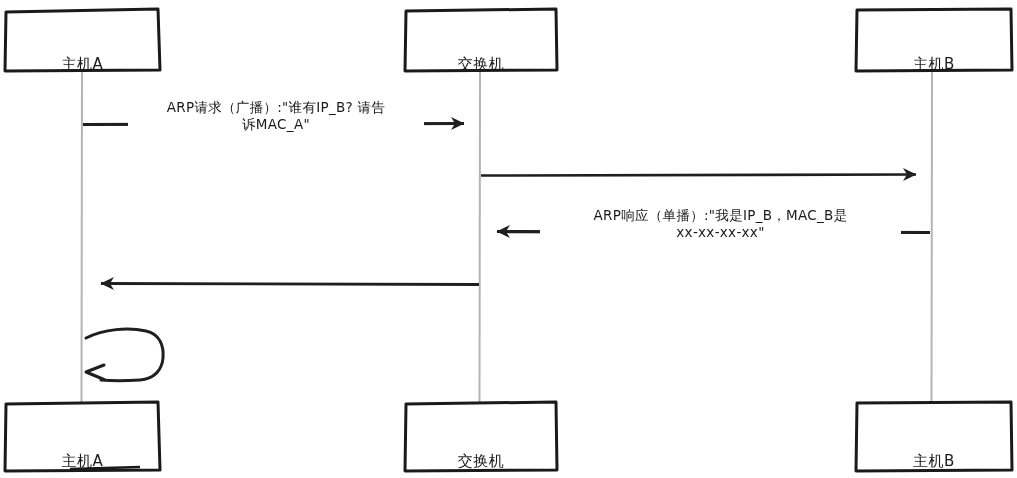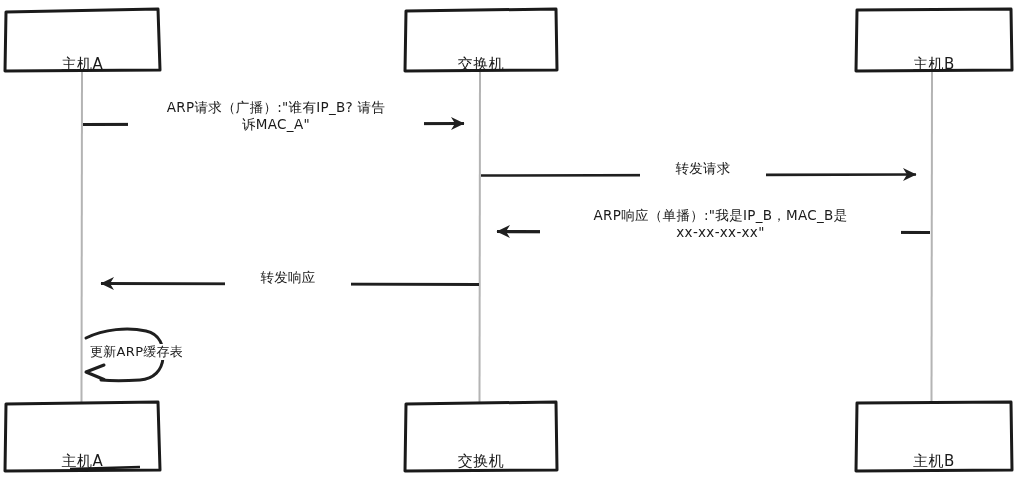--- a/index.html
+++ b/index.html
@@ -117,21 +117,18 @@
   <div class="lifeline-box-label" style="left:5px; top:9px; width:155px; height:62px;">主机A</div>
   <div class="lifeline-box-label" style="left:405px; top:9px; width:152px; height:62px;">交换机</div>
   <div class="lifeline-box-label" style="left:856px; top:9px; width:156px; height:62px;">主机B</div>
 
   <div class="lifeline-box-label" style="left:5px; top:403px; width:155px; height:68px;">主机A</div>
   <div class="lifeline-box-label" style="left:405px; top:403px; width:152px; height:68px;">交换机</div>
   <div class="lifeline-box-label" style="left:856px; top:403px; width:156px; height:68px;">主机B</div>
 
   <div class="msg-label" style="left:128px; top:99px; width:290px;"><span>ARP请求（广播）:"谁有IP_B? 请告</span><br><span>诉MAC_A"</span></div>
 
-  <div class="msg-label" style="left:640px; top:160px; width:120px;">转发请求</div>
 
   <div class="msg-label" style="left:540px; top:207px; width:355px;"><span>ARP响应（单播）:"我是IP_B，MAC_B是</span><br><span>xx-xx-xx-xx"</span></div>
 
-  <div class="msg-label" style="left:225px; top:269px; width:120px;">转发响应</div>
 
-  <div class="msg-label small" style="left:87px; top:344px; width:135px; text-align:left;">更新ARP缓存表</div>
 
 </div>
 
 </body></html>

